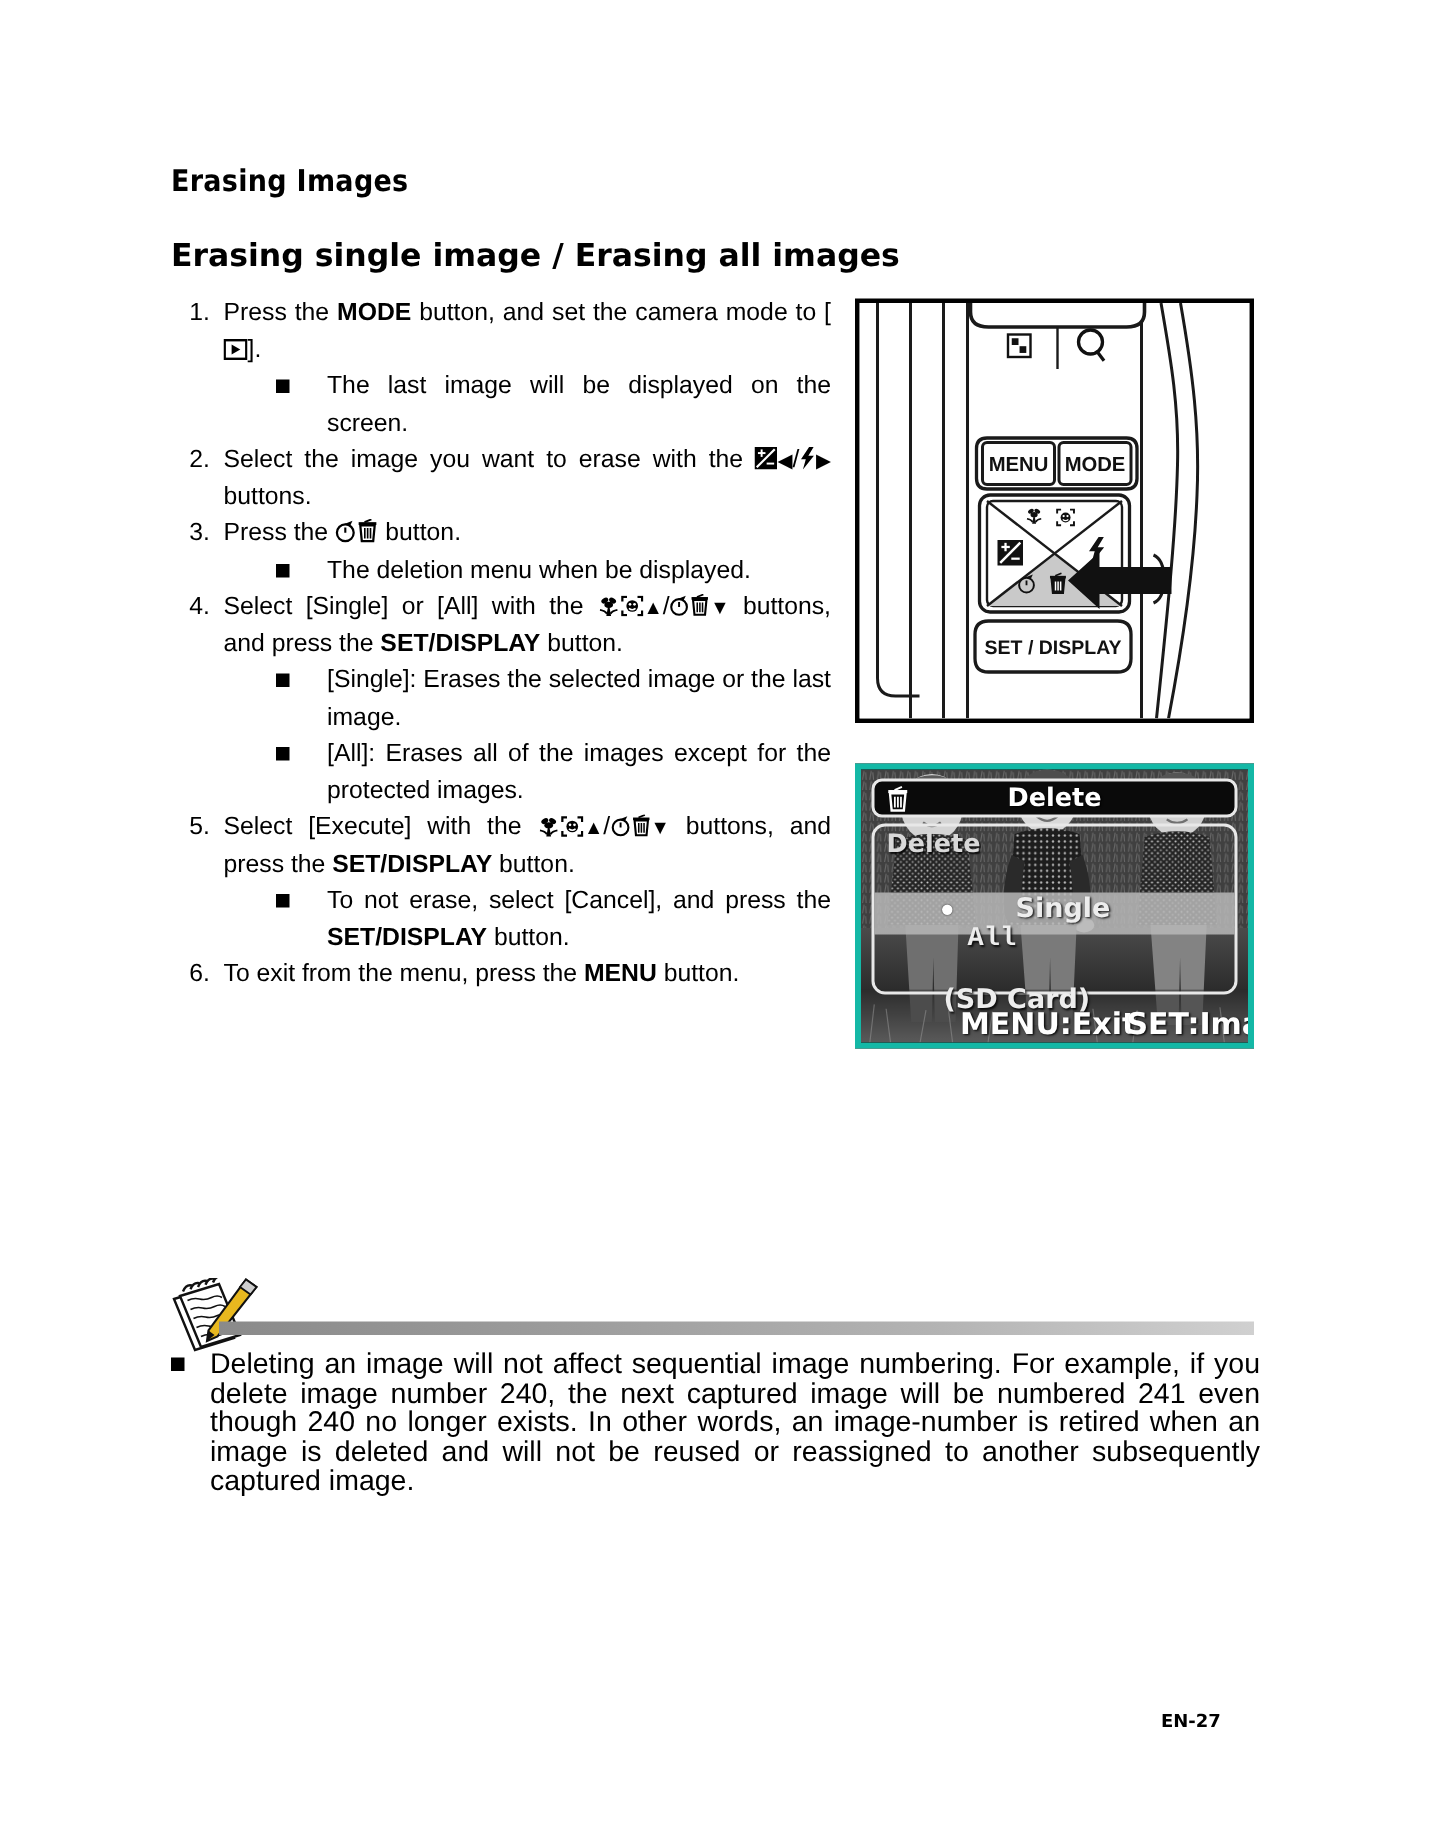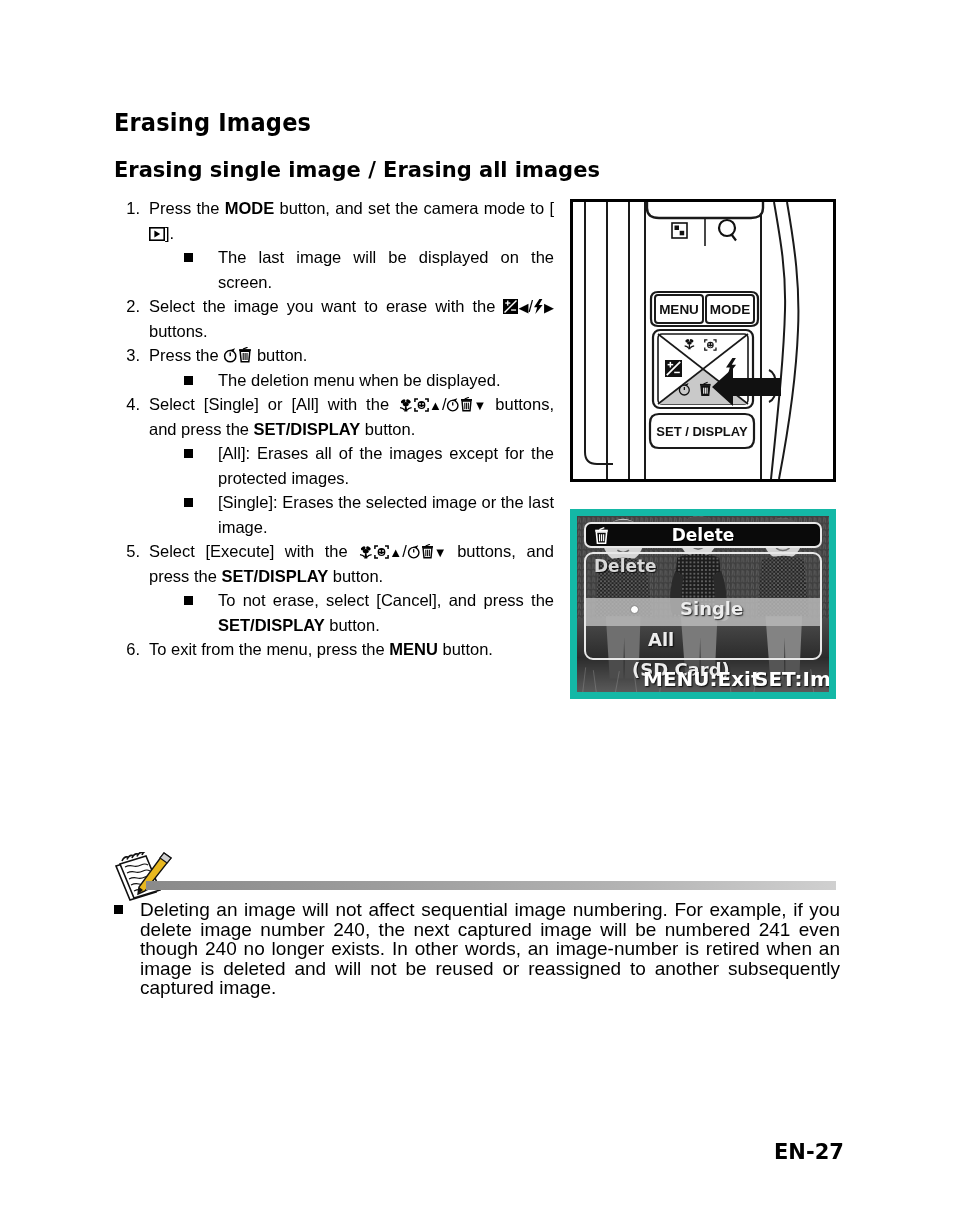--- a/index.html
+++ b/index.html
@@ -9,21 +9,21 @@
     font-family:"Liberation Sans", sans-serif;
     color:#000;
     position:relative;
     overflow:hidden;
   }
   .page{position:absolute;left:0;top:0;width:954px;height:1220px;}
 
   
   .h1{
     position:absolute;left:114px;top:108px;
-    font-size:25px;font-weight:bold;
+    font-size:20px;font-weight:bold;
     letter-spacing:0.2px;
     font-family:"DejaVu Sans", sans-serif;
     font-stretch:condensed;
   }
   .h2{
     position:absolute;left:114px;top:158px;
     font-size:21px;font-weight:bold;
     font-family:"DejaVu Sans", sans-serif;
   }
 
@@ -53,21 +53,21 @@
   
   .fig-cam{
     position:absolute;left:570px;top:199px;
     width:266px;height:283px;
     border:3px solid #000;background:#fff;
     box-sizing:border-box;overflow:hidden;
   }
   .fig-lcd{
     position:absolute;left:570px;top:509px;
     width:266px;height:190px;
-    border:7px solid #14b8a6;background:#000;
+    border:4px solid #14b8a6;background:#000;
     box-sizing:border-box;overflow:hidden;
   }
 
   
   .lcd-photo{position:absolute;left:0;top:0;width:100%;height:100%;}
   .lcd-title{
     position:absolute;left:7px;top:6px;right:7px;height:26px;
     background:#0a0a0a;border:2px solid #e8e8e8;border-radius:7px;
     box-sizing:border-box;
   }
@@ -117,21 +117,21 @@
     background:linear-gradient(to right,#8a8a8a 0%,#9d9d9d 35%,#b4b4b4 70%,#d0d0d0 100%);
   }
   .note-body{
     position:absolute;left:140px;top:900px;width:700px;
     font-size:19px;line-height:19.5px;text-align:justify;
   }
   .note-bullet{position:absolute;left:-26px;top:5px;width:9px;height:9px;background:#000;}
 
   .footer{
     position:absolute;left:774px;top:1140px;
-    font-size:21px;font-weight:bold;
+    font-size:12px;font-weight:bold;
     font-family:"DejaVu Sans", sans-serif;
   }
 </style>
 </head>
 <body>
 
 <div class="page">
 
   <div class="h1">Erasing Images</div>
   <div class="h2">Erasing single image / Erasing all images</div>
@@ -214,25 +214,25 @@
             </svg></span><span class="ic"><svg width="13" height="15" viewBox="0 0 14 16">
               <path d="M2.2 4.2 h9.6 l-1 10.6 h-7.6 z" fill="none" stroke="#000" stroke-width="1.5"></path>
               <rect x="1.1" y="2.1" width="11.8" height="1.9" fill="#000"></rect>
               <line x1="5.2" y1="6" x2="5.2" y2="13" stroke="#000" stroke-width="1.1"></line>
               <line x1="7.1" y1="6" x2="7.1" y2="13" stroke="#000" stroke-width="1.1"></line>
               <line x1="9" y1="6" x2="9" y2="13" stroke="#000" stroke-width="1.1"></line>
               <path d="M5 2.1 L9.6 0.2" stroke="#000" stroke-width="1.2" fill="none"></path>
             </svg></span><span class="tri">▼</span><span> buttons, and press the </span><b>SET/DISPLAY</b><span> button.</span></span>
       <div class="sub">
         <span class="bullet"></span>
-        <span class="txt">[All]: Erases all of the images except for the protected images.</span>
+        <span class="txt">[Single]: Erases the selected image or the last image.</span>
       </div>
       <div class="sub">
         <span class="bullet"></span>
-        <span class="txt">[Single]: Erases the selected image or the last image.</span>
+        <span class="txt">[All]: Erases all of the images except for the protected images.</span>
       </div>
     </div>
 
     <div class="step">
       <span class="num">5.</span>
       <span class="txt"><span>Select [Execute] with the </span><span class="ic"><svg width="16" height="14" viewBox="0 0 16 14">
               <g fill="#000">
                 <ellipse cx="5.2" cy="3.4" rx="2.5" ry="1.7" transform="rotate(-32 5.2 3.4)"></ellipse>
                 <ellipse cx="10.4" cy="3.4" rx="2.5" ry="1.7" transform="rotate(32 10.4 3.4)"></ellipse>
                 <ellipse cx="7.8" cy="6.2" rx="2.9" ry="2.1"></ellipse>
@@ -474,21 +474,21 @@
           </svg>
       </span>
       <span class="t">Delete</span>
     </div>
 
     <div class="lcd-panel">
       <span class="lbl">Delete</span>
       <div class="lcd-row-hi"></div>
       <span class="lcd-dot" style="top:52px;"></span>
       <span class="lcd-opt" style="top:44px;margin-left:32px;">Single</span>
-      <span class="lcd-opt" style="top:75px;">All</span>
+      <span class="lcd-opt" style="top:65px;font-family:Liberation Mono, monospace;">All</span>
       <span class="lcd-opt" style="left:46px;top:105px;">(SD Card)</span>
     </div>
 
     <div class="lcd-foot">
       <span class="a">MENU:Exit</span>
       <span class="b">SET:Images</span>
     </div>
   </div>
 
   <div class="note-icon">

